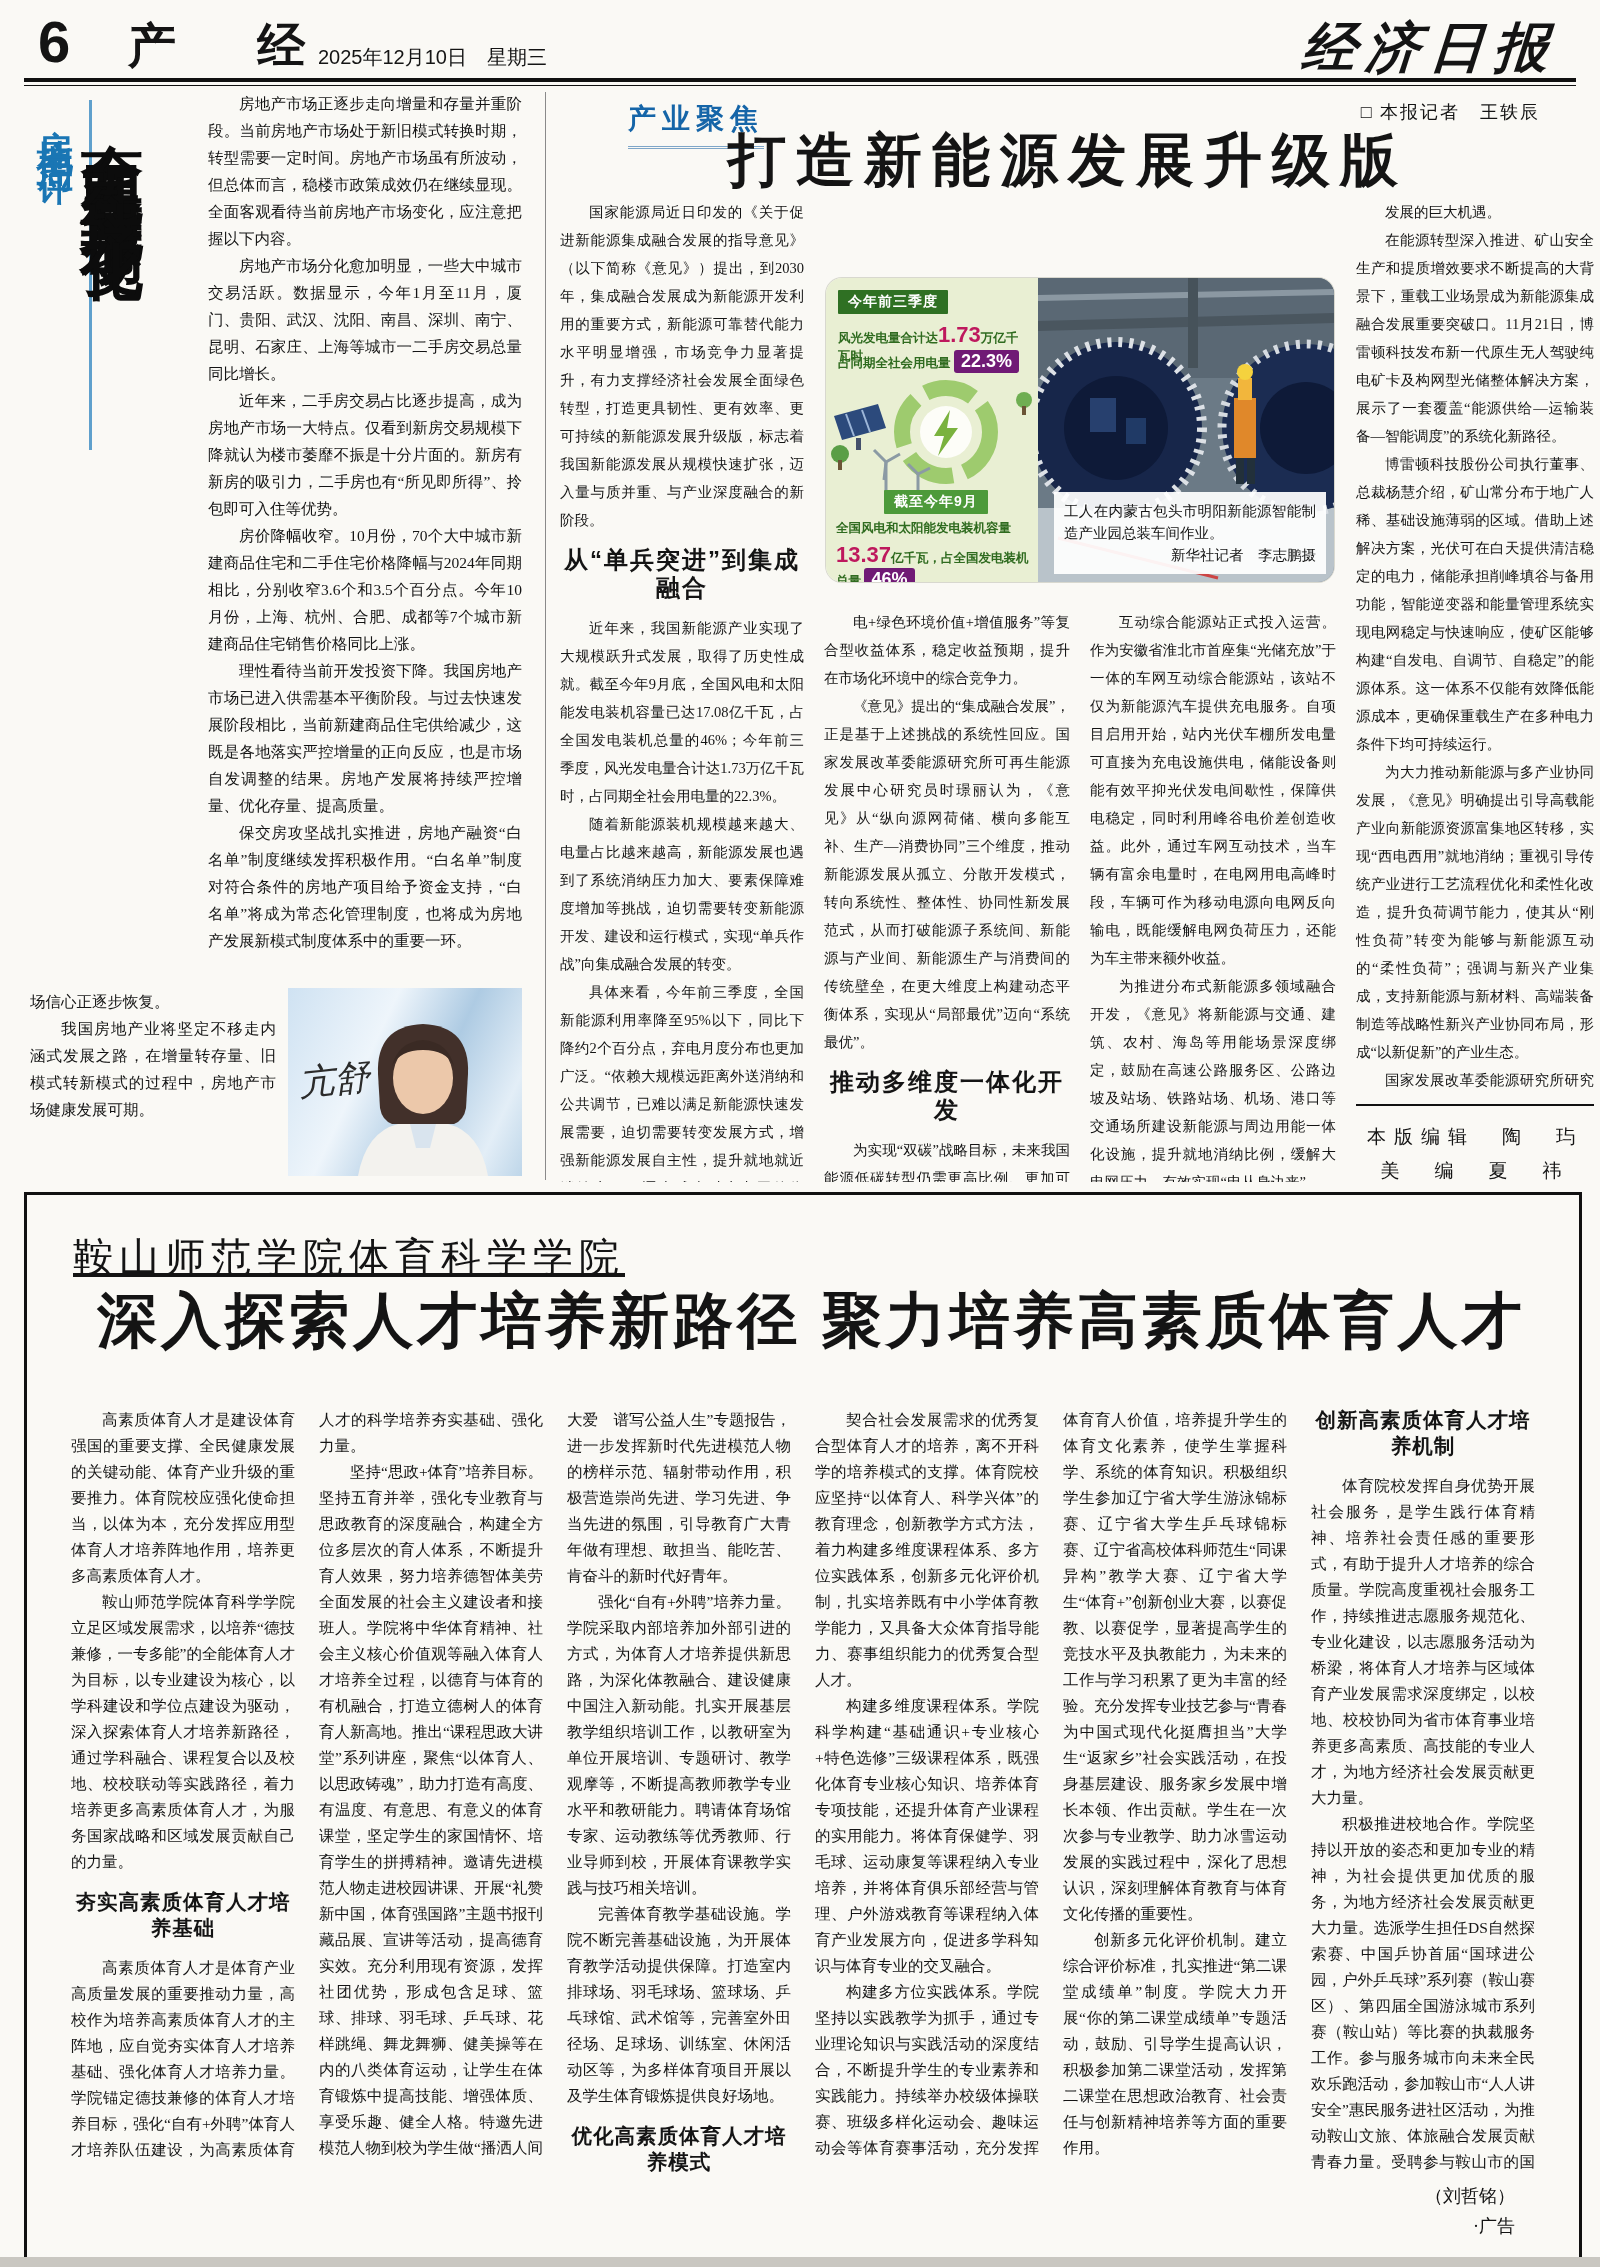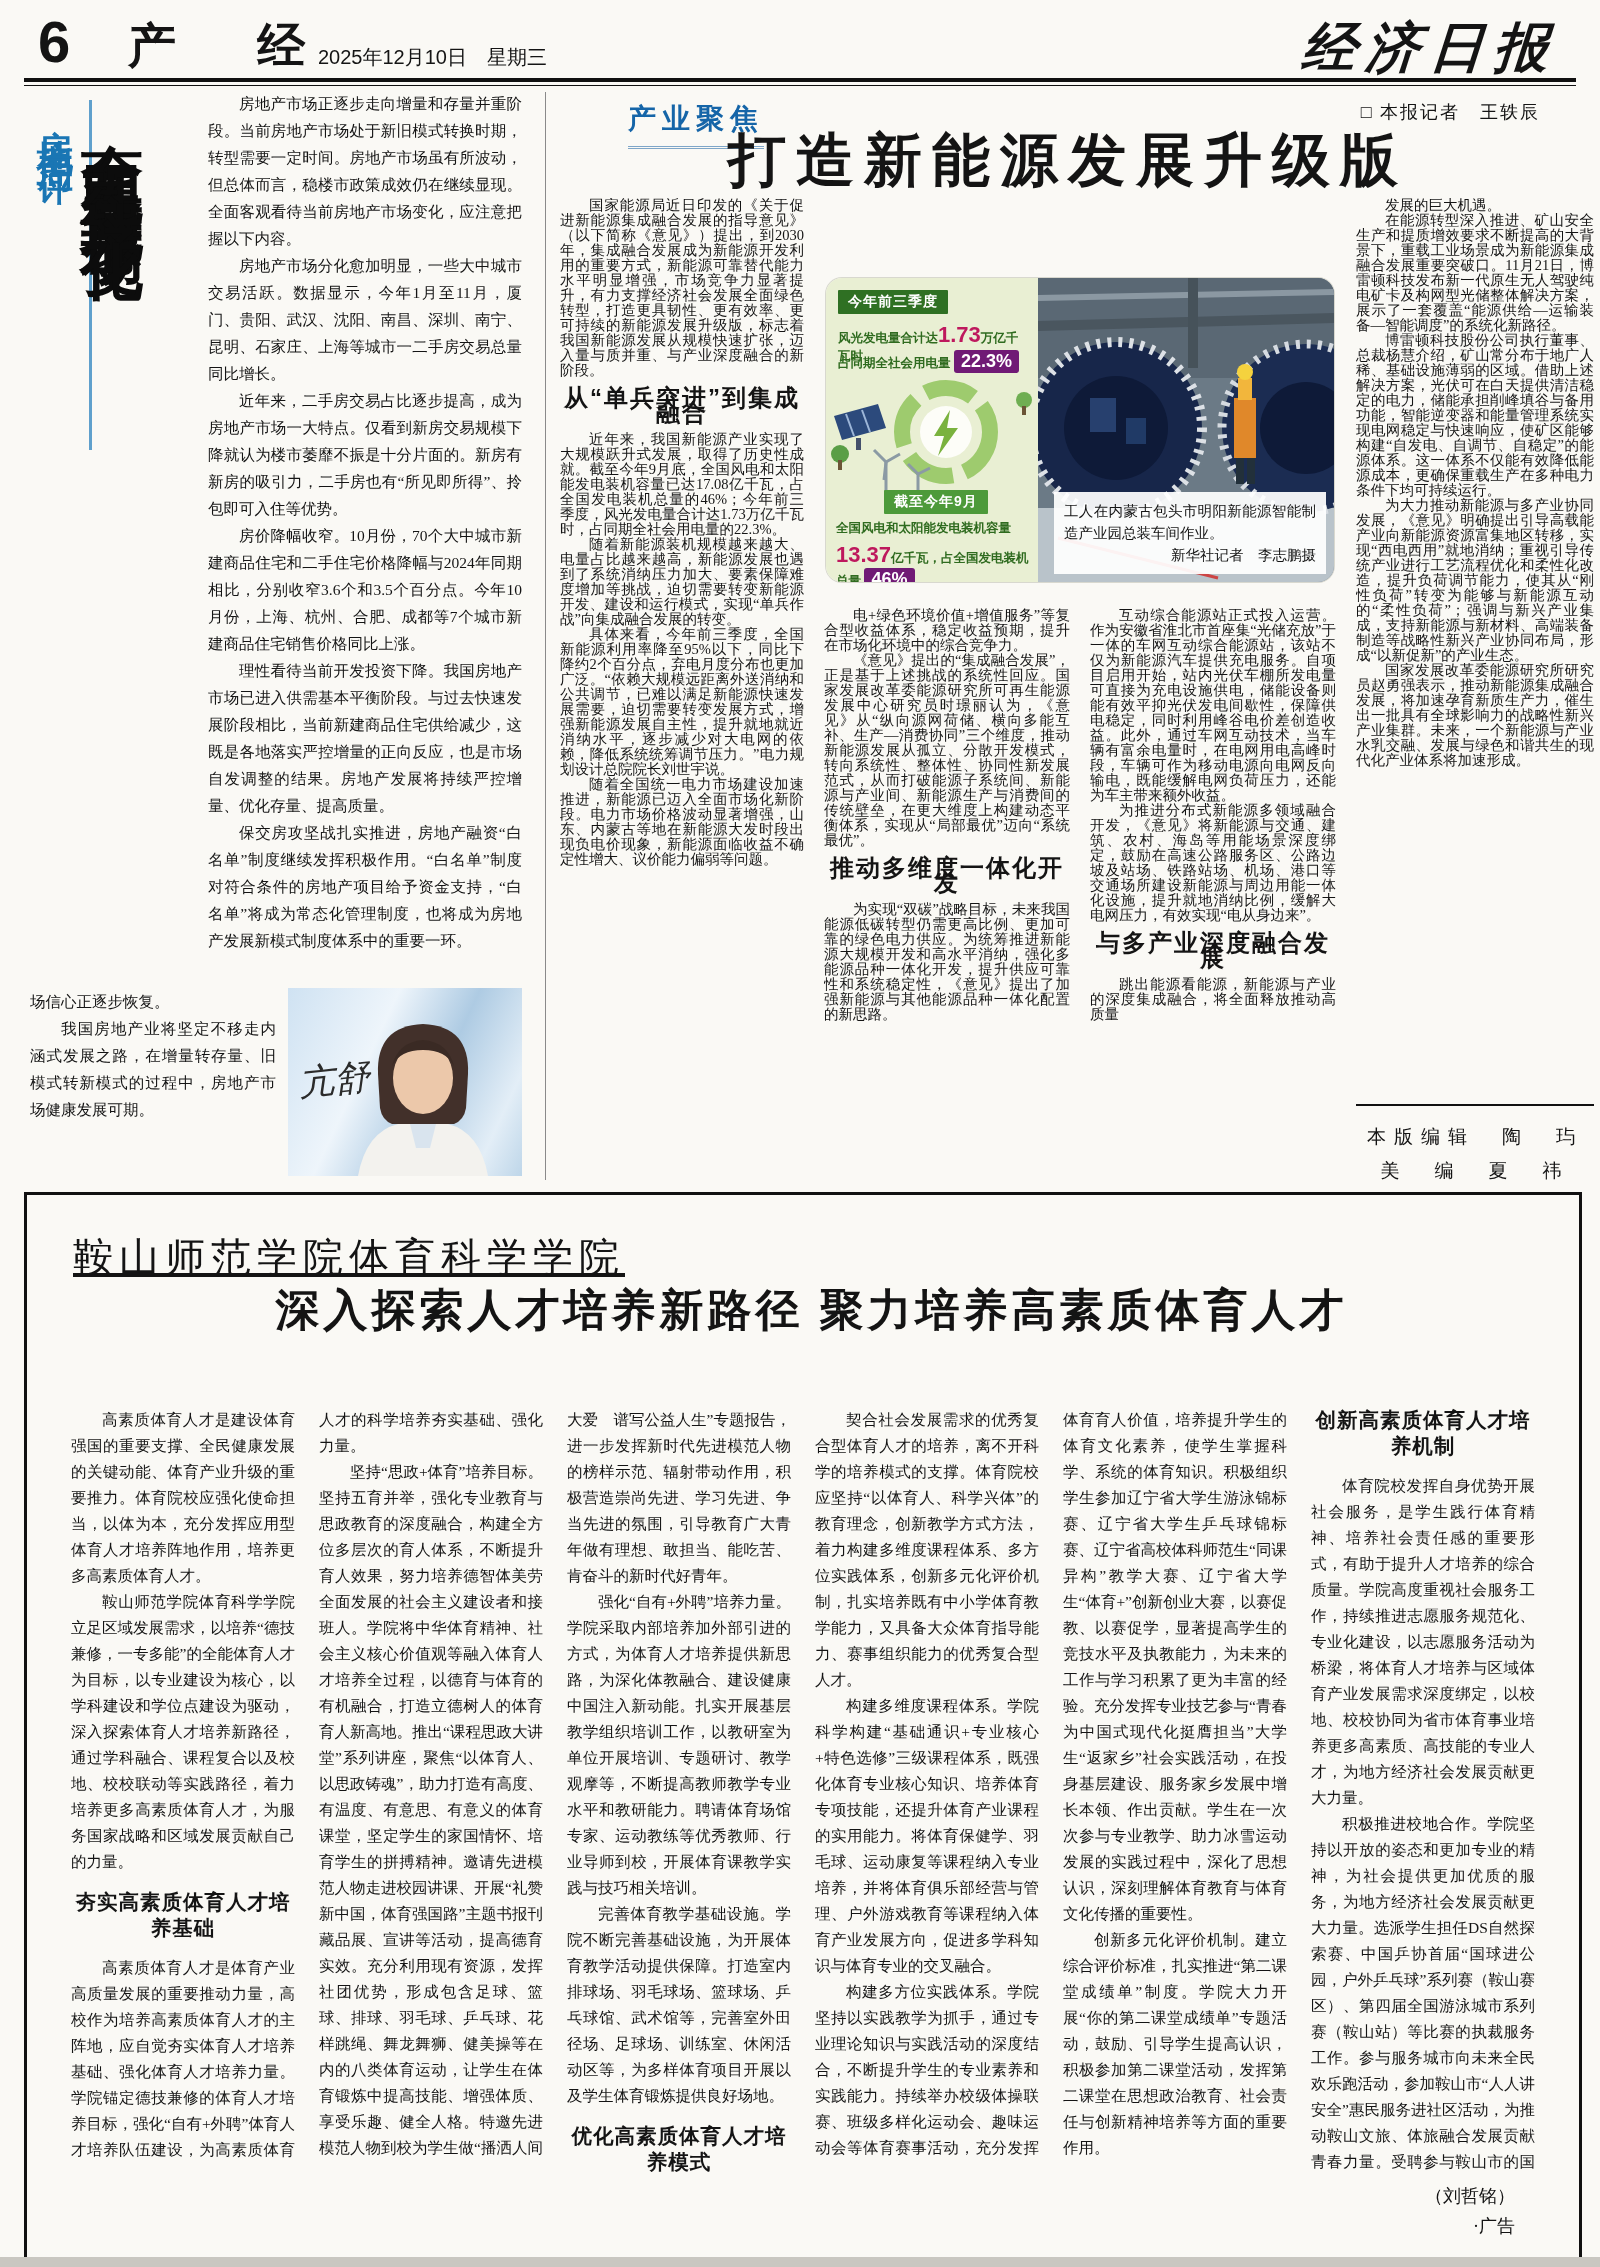--- a/index.html
+++ b/index.html
@@ -38,21 +38,21 @@
        font-size:36px;color:#2b2b2b;transform:rotate(-6deg);}
   .vrule{position:absolute;left:545px;top:92px;height:1088px;border-left:1px solid #8a8a8a;}
 
   
   .kicker{position:absolute;left:628px;top:100px;font-family:"Liberation Sans",sans-serif;
         font-weight:bold;font-size:28px;color:#1565a8;letter-spacing:6px;
         border-bottom:3px double #7fa6c8;padding-bottom:8px;text-align:right;}
   .e-byline{position:absolute;right:60px;top:100px;font-size:18px;letter-spacing:2px;}
   .e-headline{position:absolute;left:560px;width:1016px;top:122px;margin:0;text-align:center;
         font-family:"Liberation Serif",serif;font-weight:900;font-size:58px;letter-spacing:10px;}
-  .ecol{position:absolute;font-size:14.5px;line-height:15px;text-align:justify;overflow:hidden;}
+  .ecol{position:absolute;font-size:14.5px;line-height:28px;text-align:justify;overflow:hidden;}
   .ecol p{margin:0;text-indent:2em;}
   .ecol h3{margin:12px 0;font-family:"Liberation Sans",sans-serif;font-size:24px;
         letter-spacing:2px;text-align:center;font-weight:bold;}
   .c1{left:560px;top:198px;width:244px;height:984px;}
   .c2{left:824px;top:608px;width:246px;height:574px;}
   .c3{left:1090px;top:608px;width:246px;height:574px;}
   .c4{left:1356px;top:198px;width:238px;height:896px;}
   .editors{position:absolute;left:1356px;top:1104px;width:238px;border-top:2px solid #111;
         padding-top:14px;text-align:center;font-size:19px;letter-spacing:8px;line-height:34px;}
 
@@ -77,21 +77,21 @@
   .caption{position:absolute;right:8px;bottom:8px;width:252px;background:rgba(255,255,255,.93);
         padding:8px 10px;font-size:14.5px;line-height:22px;text-align:justify;}
   .caption .credit{display:block;text-align:right;}
 
   
   .ad{position:absolute;left:24px;top:1192px;width:1552px;height:1062px;border:3px solid #111;
         background:#faf9f5;}
   .ad-kicker{position:absolute;left:46px;top:35px;font-family:"Liberation Sans",sans-serif;
         font-size:40px;letter-spacing:6px;text-decoration:underline;}
   .ad-headline{position:absolute;left:17px;right:0;top:86px;margin:0;text-align:center;
-        font-family:"Liberation Sans",sans-serif;font-weight:900;font-size:44px;letter-spacing:4px;}
+        font-family:"Liberation Sans",sans-serif;font-weight:900;font-size:60px;letter-spacing:4px;}
   .ad-cols{position:absolute;left:44px;right:44px;top:212px;height:770px;overflow:hidden;
         column-count:6;column-gap:24px;font-size:15.5px;line-height:26px;text-align:justify;}
   .ad-cols p{margin:0;text-indent:2em;}
   .ad-cols h3{margin:14px 0;font-family:"Liberation Sans",sans-serif;font-weight:bold;
         font-size:20.5px;text-align:center;letter-spacing:1px;break-inside:avoid;}
   .ad-sig{position:absolute;right:64px;bottom:16px;text-align:right;font-size:18px;line-height:30px;}
   .foot-strip{position:absolute;left:0;right:0;bottom:0;height:10px;background:#c9c7c1;}
 </style>
 </head>
 <body>

